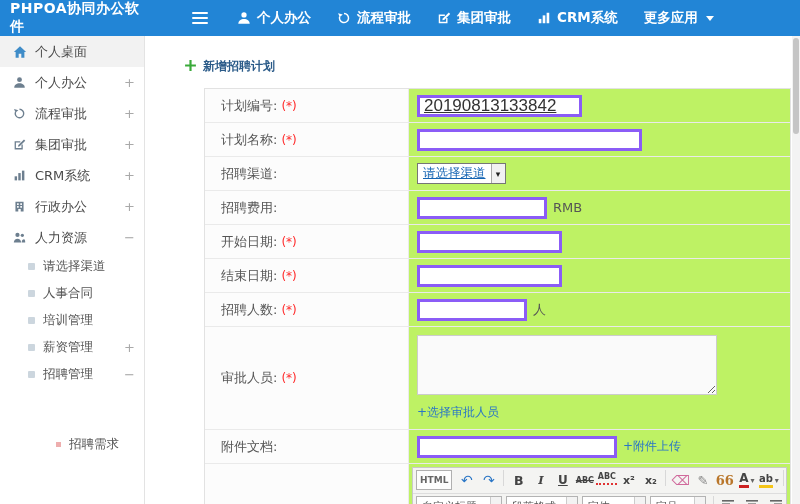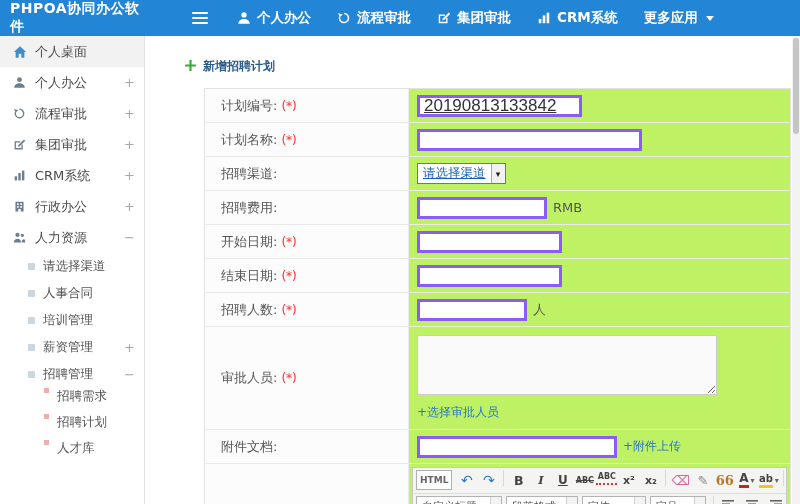--- a/index.html
+++ b/index.html
@@ -26,22 +26,22 @@
     font-size:13px; cursor:pointer; }
   .side-item .sicon { color:#6d7f8f; display:flex; width:15px; justify-content:center; }
   .side-item.active { background:#f2f2f2; }
   .side-item.active .sicon { color:#3f8cc8; }
   .side-item .slabel { margin-left:8px; }
   .toggle { margin-left:auto; color:#a9a9a9; font-size:13px; width:10px; text-align:center; }
   .sub1 { height:27px; display:flex; align-items:center; padding:0 10px 0 28px; font-size:12.5px;
     color:#555; cursor:pointer; }
   .dot1 { width:7px; height:7px; background:#ccd6de; border-radius:1px; flex:0 0 auto; }
   .sub1 .slabel { margin-left:8px; }
-  .sub2 { height:26px; display:flex; padding:0 10px 0 44px; font-size:12.5px;
-    color:#555; cursor:pointer; }
+  .sub2 { height:26px; display:flex; align-items:center; padding:0 10px 0 56px; font-size:12.5px;
+    color:#555; cursor:pointer;margin-top:43px; }
   .dot2 { width:5px; height:5px; background:#eeaeae; flex:0 0 auto; }
   .sub2 .slabel { margin-left:8px; }
 
   
   .main { position:absolute; left:146px; top:36px; right:8px; bottom:0; background:#fff; overflow:hidden; }
   .page-title { margin:22px 0 0 38px; display:flex; align-items:center; gap:6px;
     color:#2a5a88; font-size:12px; font-weight:bold; }
 
   .form-table { margin:13px 0 0 58px; width:587px; border:1px solid #e2e2e2; border-bottom:none; }
   .frow { display:flex; align-items:stretch; border-bottom:1px solid #eaeaea; background:#bef264; }

